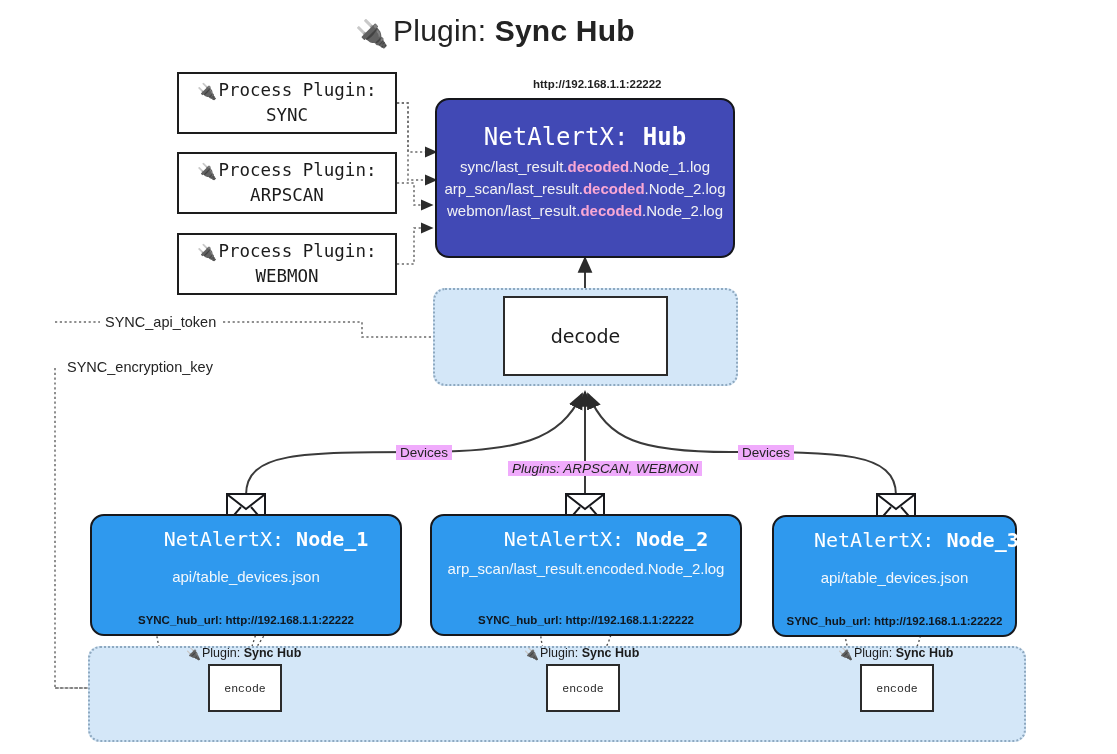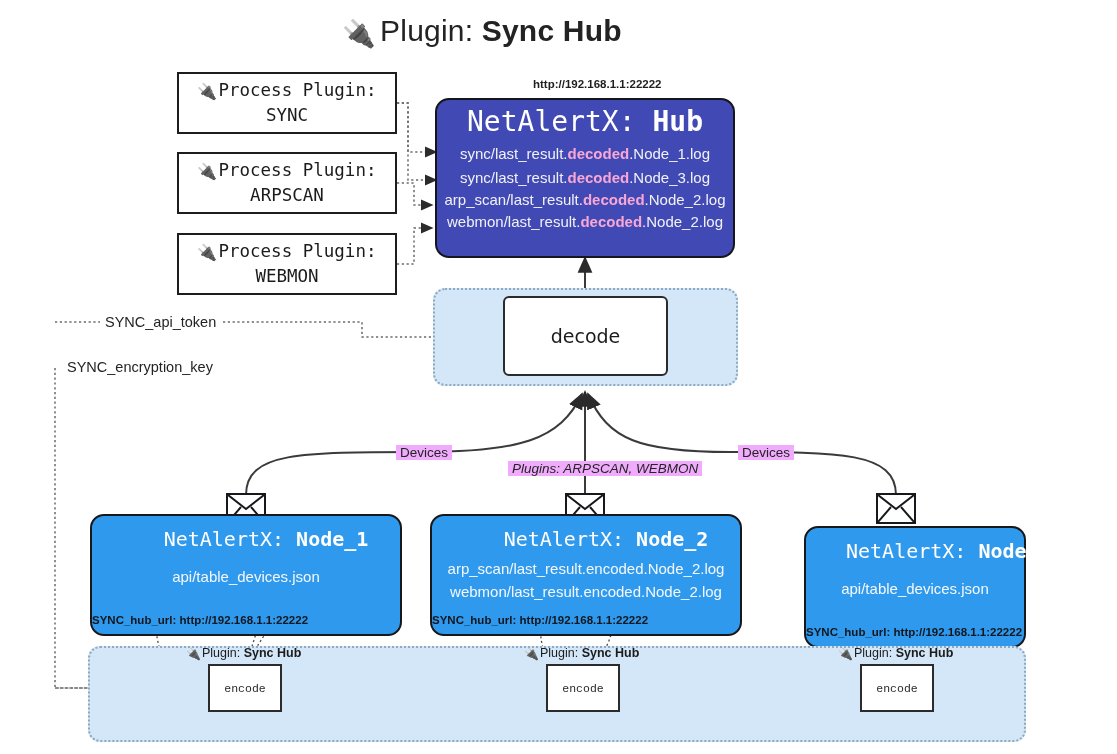--- a/index.html
+++ b/index.html
@@ -2,41 +2,41 @@
 <html><head>
 <meta charset="utf-8">
 <style>
   html,body{margin:0;padding:0;background:#ffffff;}
   body{width:1117px;height:754px;position:relative;overflow:hidden;
        font-family:"Liberation Sans", sans-serif;color:#222;}
   .layer{position:absolute;left:0;top:0;width:1117px;height:754px;}
   svg.layer{pointer-events:none;}
 
   
-  #title{position:absolute;left:4px;top:14px;width:956px;text-align:center;
+  #title{position:absolute;left:17px;top:14px;width:956px;text-align:center;
          font-size:30px;color:#232323;letter-spacing:.2px;white-space:nowrap;}
   #title .plugicon{display:inline-block;transform:translateY(2px);margin-right:4px;font-size:27px;}
   #title .b{font-weight:bold;}
 
   
   .procbox{position:absolute;background:#fff;border:2.2px solid #1d1d1d;
            box-sizing:border-box;font-family:"DejaVu Sans Mono","Liberation Mono",monospace;
            font-size:17.5px;color:#1b1b1b;line-height:1.42;
            display:flex;flex-direction:column;align-items:center;justify-content:center;}
   .procbox .l1{white-space:nowrap;}
   .procbox .l1 .ic{font-family:"DejaVu Sans",sans-serif;font-size:16px;margin-right:1px;
                    display:inline-block;transform:translateY(1px);}
   .procbox .l2{white-space:nowrap;}
 
   
   #huburl{position:absolute;font-size:11.5px;color:#1f1f1f;font-weight:bold;white-space:nowrap;}
   #hub{position:absolute;background:#4149b5;border:2.2px solid #15161c;border-radius:14px;
        box-sizing:border-box;color:#ffffff;}
   #hub .htitle{text-align:center;font-family:"DejaVu Sans Mono","Liberation Mono",monospace;
-               font-size:28px;margin-top:5px;white-space:nowrap;}
+               font-size:24px;margin-top:23px;white-space:nowrap;}
   #hub .htitle .b{font-weight:bold;}
   #hub .logline{font-size:15px;color:#f2f2f4;white-space:nowrap;margin-top:7px;text-align:center;}
   #hub .logline .b{font-weight:bold;color:#f9a8d4;}
 
   
   #decodewrap{position:absolute;background:#d4e7f8;border:2px dotted #8ea9c0;
               border-radius:12px;box-sizing:border-box;}
   #decodebox{position:absolute;background:#fff;border:2.2px solid #2b2b2b;box-sizing:border-box;
              display:flex;align-items:center;justify-content:center;
              font-family:"DejaVu Sans","Liberation Sans",sans-serif;font-size:19px;color:#1b1b1b;}
@@ -49,21 +49,21 @@
   .edgelabel{position:absolute;background:#f0abfc;padding:0 4px;font-size:13.5px;color:#242424;
              white-space:nowrap;}
 
   
   .node{position:absolute;background:#2f99ee;border:2.2px solid #17181c;border-radius:14px;
         box-sizing:border-box;color:#fff;}
   .node .ntitle{text-align:center;font-family:"DejaVu Sans Mono","Liberation Mono",monospace;
                 font-size:20px;margin-top:11px;white-space:nowrap;padding-left:40px;}
   .node .ntitle .b{font-weight:bold;}
   .node .nline{font-size:15px;color:#f4f8fc;text-align:center;white-space:nowrap;margin-top:10px;}
-  .node .nurl{font-size:11.5px;color:#11171d;text-align:left;white-space:nowrap;
+  .node .nurl{font-size:11.5px;color:#11171d;text-align:center;white-space:nowrap;
               font-weight:bold;position:absolute;left:0;right:0;bottom:8px;}
 
   
   .envelope{position:absolute;width:40px;height:31px;background:#fff;border:2.2px solid #17181c;
             box-sizing:border-box;}
 
   
   #band{position:absolute;background:#d4e7f8;border:2px dotted #8ea9c0;border-radius:12px;
         box-sizing:border-box;}
   .encbox{position:absolute;background:#fff;border:2.2px solid #2b2b2b;box-sizing:border-box;
@@ -148,33 +148,30 @@
 <div id="huburl" style="left:533px;top:78px;">http://192.168.1.1:22222</div>
 
 <div id="hub" style="left:435px;top:98px;width:300px;height:160px;">
   <div class="htitle">
     <span>NetAlertX:</span>
     <span class="b">Hub</span>
   </div>
   <div class="logline">
     <span>sync/last_result.</span><span class="b">decoded</span><span>.Node_1.log</span>
   </div>
-  <div class="logline">
-    <span>sync/last_result.</span><span class="b">decoded</span><span>.Node_3.log</span>
-  </div>
   <div class="logline" style="margin-top:5px;">
     <span>arp_scan/last_result.</span><span class="b">decoded</span><span>.Node_2.log</span>
   </div>
   <div class="logline" style="margin-top:5px;">
     <span>webmon/last_result.</span><span class="b">decoded</span><span>.Node_2.log</span>
   </div>
 </div>
 
 <div id="decodewrap" style="left:433px;top:288px;width:305px;height:98px;"></div>
-<div id="decodebox" style="left:503px;top:296px;width:165px;height:80px;border-radius:6px;">decode</div>
+<div id="decodebox" style="left:503px;top:296px;width:165px;height:80px;">decode</div>
 
 <div class="keylabel" style="left:100px;top:314px;">SYNC_api_token</div>
 <div class="keylabel" style="left:62px;top:359px;">SYNC_encryption_key</div>
 
 <div class="edgelabel" style="left:396px;top:445px;">Devices</div>
 <div class="edgelabel" style="left:738px;top:445px;">Devices</div>
 <div class="edgelabel" style="left:508px;top:461px;font-style:italic;">Plugins: ARPSCAN, WEBMON</div>
 
 <div class="envelope" style="left:226px;top:493px;">
   <svg width="36" height="27" viewBox="0 0 36 27" style="display:block;">
@@ -206,28 +203,27 @@
     <span>http://192.168.1.1:22222</span>
   </div>
 </div>
 
 <div class="node" style="left:430px;top:514px;width:312px;height:122px;">
   <div class="ntitle">
     <span>NetAlertX:</span>
     <span class="b">Node_2</span>
   </div>
   <div class="nline" style="margin-top:9px;">arp_scan/last_result.encoded.Node_2.log</div>
-  <div class="nline" style="margin-top:6px;">webmon/last_result.encoded.Node_2.log</div>
   <div class="nurl">
     <span>SYNC_hub_url:</span>
     <span>http://192.168.1.1:22222</span>
   </div>
 </div>
 
-<div class="node" style="left:772px;top:526px;width:222px;height:122px;margin-left:32px;">
+<div class="node" style="left:772px;top:515px;width:245px;height:122px;">
   <div class="ntitle">
     <span>NetAlertX:</span>
     <span class="b">Node_3</span>
   </div>
   <div class="nline" style="margin-top:17px;">api/table_devices.json</div>
   <div class="nurl">
     <span>SYNC_hub_url:</span>
     <span>http://192.168.1.1:22222</span>
   </div>
 </div>

